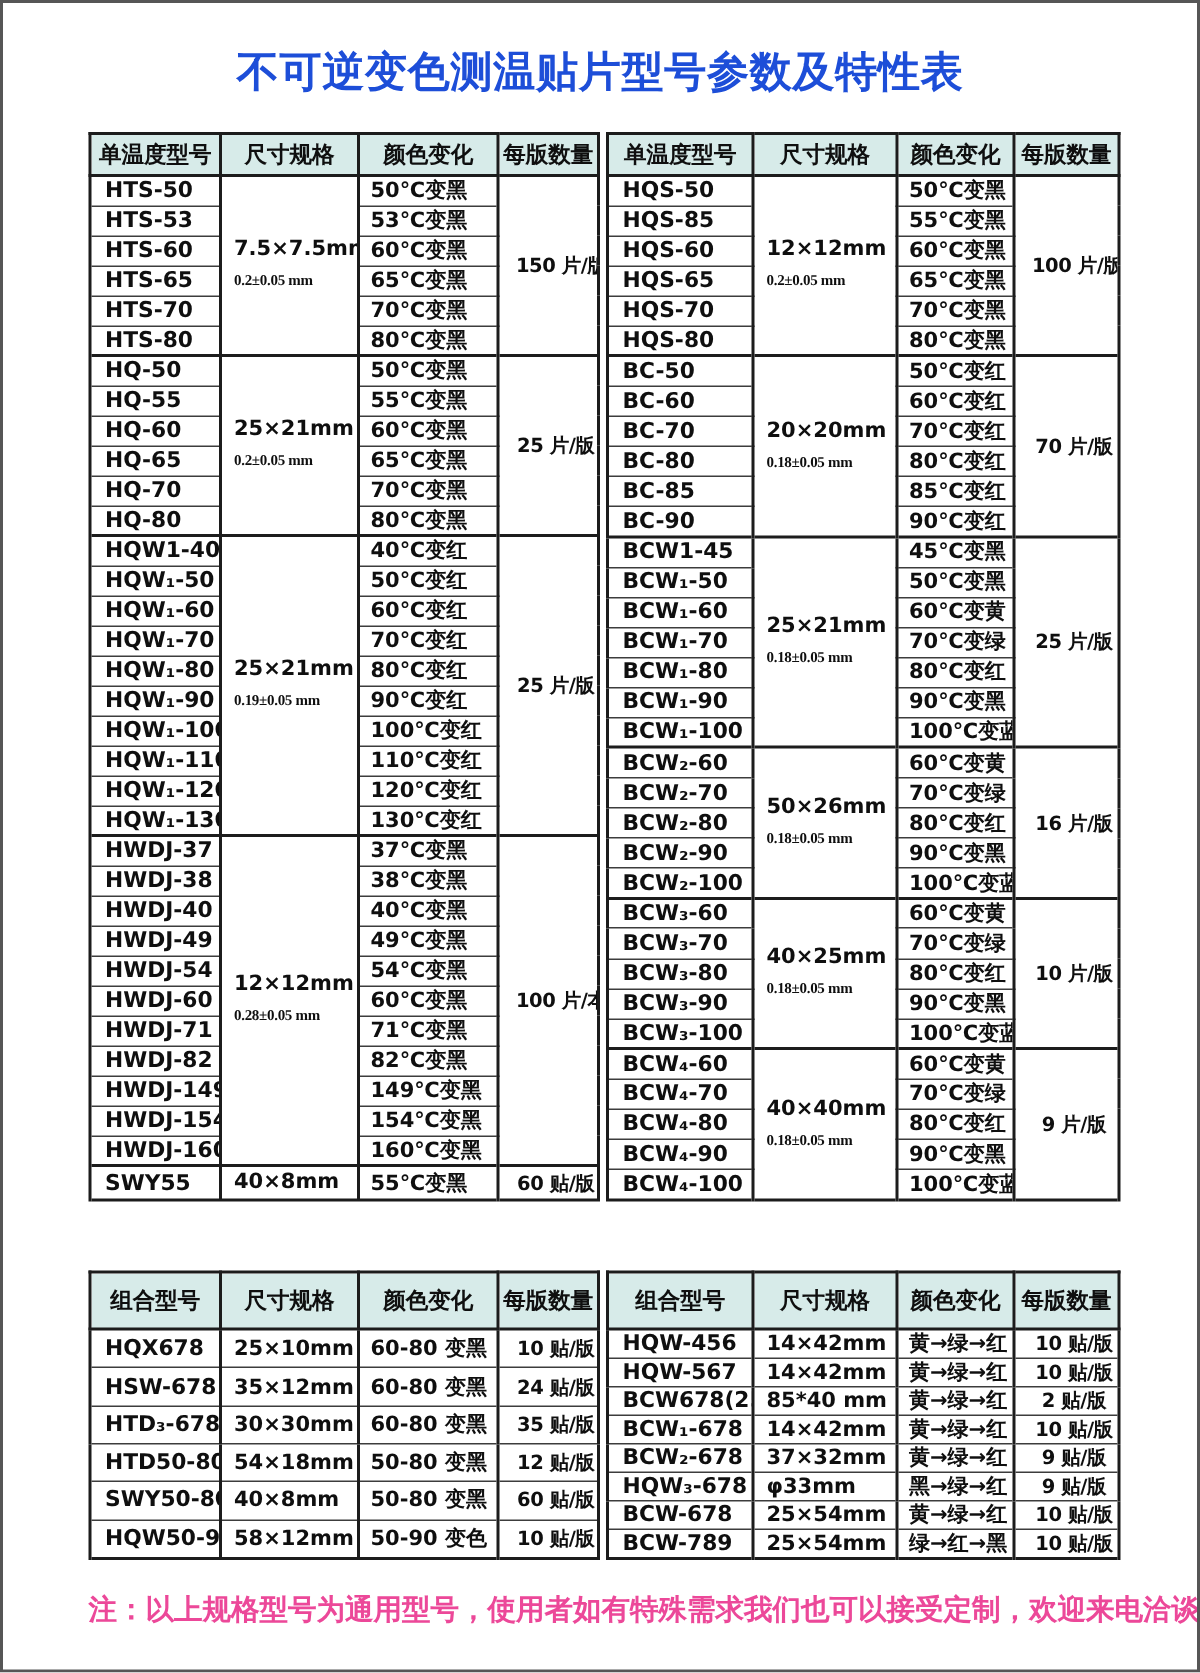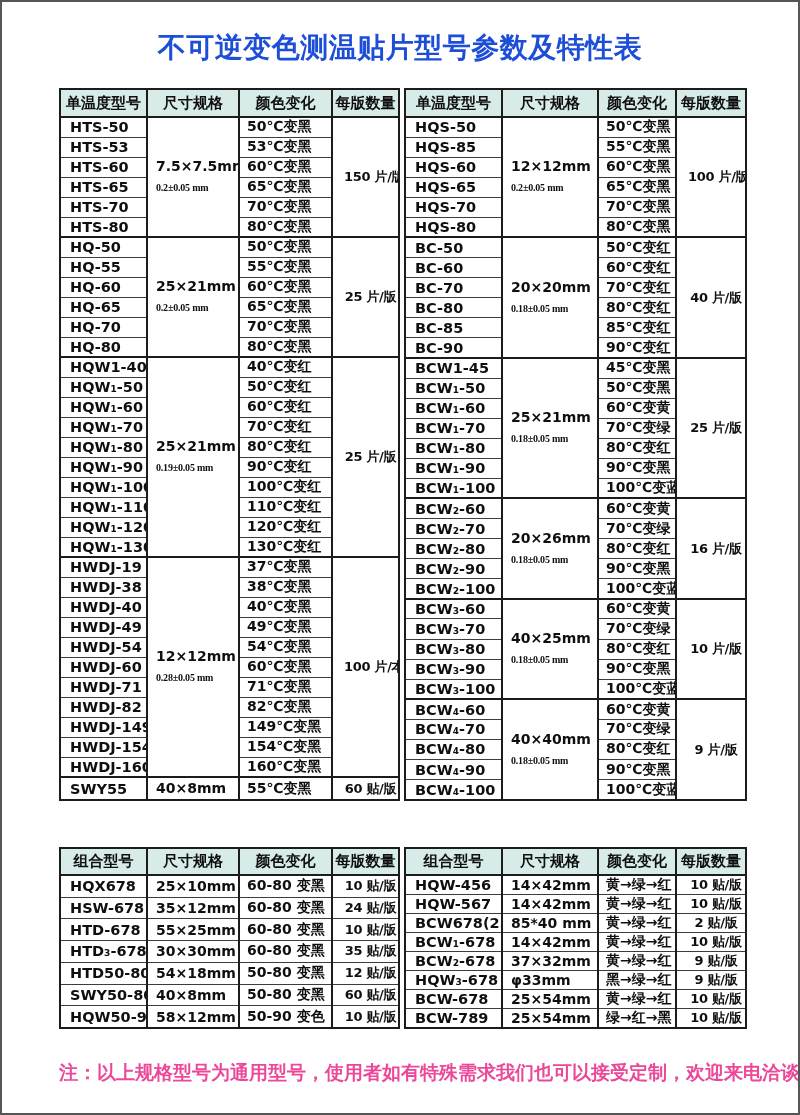--- a/index.html
+++ b/index.html
@@ -52,21 +52,21 @@
     white-space:nowrap; overflow:hidden;
     color:var(--txt, #0f0f0f);
   }
   .dtable tr.sec-start td { border-top:2px solid var(--bdark, #1c1c1c);margin-left:24px; }
   .dtable td.model { padding-left:9px; font-size:14.5px; }
   .dtable td.color { padding-left:7px; }
   .dtable td.qty   { padding-left:11px; font-size:13px; letter-spacing:-0.3px;text-align:center; }
   .dtable td.size  { padding-left:8px; }
   .dtable td.size .sline { line-height:21px; font-size:14px; }
   .dtable td.size .sline.l2 { font-size:10px; letter-spacing:-0.2px;font-family:Liberation Serif, serif; }
-  table.combo th { height:27px;margin-left:24px; }
+  table.combo th { height:38px;margin-left:24px; }
   table.combo td { height:19px; }
   .note {
     position:absolute; top:1058px; left:57px;
     font-size:19px; font-weight:bold; color:#ec4899;
     white-space:nowrap;
   }
 </style>
 </head>
 <body>
 
@@ -188,21 +188,21 @@
           </tr>
           <tr>
             <td class="model">HQW₁-120</td>
             <td class="color">120℃变红</td>
           </tr>
           <tr>
             <td class="model">HQW₁-130</td>
             <td class="color">130℃变红</td>
           </tr>
           <tr class="sec-start">
-            <td class="model">HWDJ-19</td>
+            <td class="model">HWDJ-37</td>
             <td class="size" rowspan="11">
               <div class="sline">12×12mm</div>
               <div class="sline l2">0.28±0.05 mm</div>
             </td>
             <td class="color">37℃变黑</td>
             <td class="qty" rowspan="11">100 片/本</td>
           </tr>
           <tr>
             <td class="model">HWDJ-38</td>
             <td class="color">38℃变黑</td>
@@ -298,21 +298,21 @@
             <td class="model">HQS-80</td>
             <td class="color">80℃变黑</td>
           </tr>
           <tr class="sec-start">
             <td class="model">BC-50</td>
             <td class="size" rowspan="6">
               <div class="sline">20×20mm</div>
               <div class="sline l2">0.18±0.05 mm</div>
             </td>
             <td class="color">50℃变红</td>
-            <td class="qty" rowspan="6">40 片/版</td>
+            <td class="qty" rowspan="6">70 片/版</td>
           </tr>
           <tr>
             <td class="model">BC-60</td>
             <td class="color">60℃变红</td>
           </tr>
           <tr>
             <td class="model">BC-70</td>
             <td class="color">70℃变红</td>
           </tr>
           <tr>
@@ -356,21 +356,21 @@
             <td class="model">BCW₁-90</td>
             <td class="color">90℃变黑</td>
           </tr>
           <tr>
             <td class="model">BCW₁-100</td>
             <td class="color">100℃变蓝</td>
           </tr>
           <tr class="sec-start">
             <td class="model">BCW₂-60</td>
             <td class="size" rowspan="5">
-              <div class="sline">20×26mm</div>
+              <div class="sline">50×26mm</div>
               <div class="sline l2">0.18±0.05 mm</div>
             </td>
             <td class="color">60℃变黄</td>
             <td class="qty" rowspan="5">16 片/版</td>
           </tr>
           <tr>
             <td class="model">BCW₂-70</td>
             <td class="color">70℃变绿</td>
           </tr>
           <tr>
@@ -460,26 +460,20 @@
             <td class="model">HQX678</td>
             <td class="size">25×10mm</td>
             <td class="color">60-80 变黑</td>
             <td class="qty">10 贴/版</td>
           </tr>
           <tr>
             <td class="model">HSW-678</td>
             <td class="size">35×12mm</td>
             <td class="color">60-80 变黑</td>
             <td class="qty">24 贴/版</td>
-          </tr>
-          <tr>
-            <td class="model">HTD-678</td>
-            <td class="size">55×25mm</td>
-            <td class="color">60-80 变黑</td>
-            <td class="qty">10 贴/版</td>
           </tr>
           <tr>
             <td class="model">HTD₃-678</td>
             <td class="size">30×30mm</td>
             <td class="color">60-80 变黑</td>
             <td class="qty">35 贴/版</td>
           </tr>
           <tr>
             <td class="model">HTD50-80</td>
             <td class="size">54×18mm</td>

